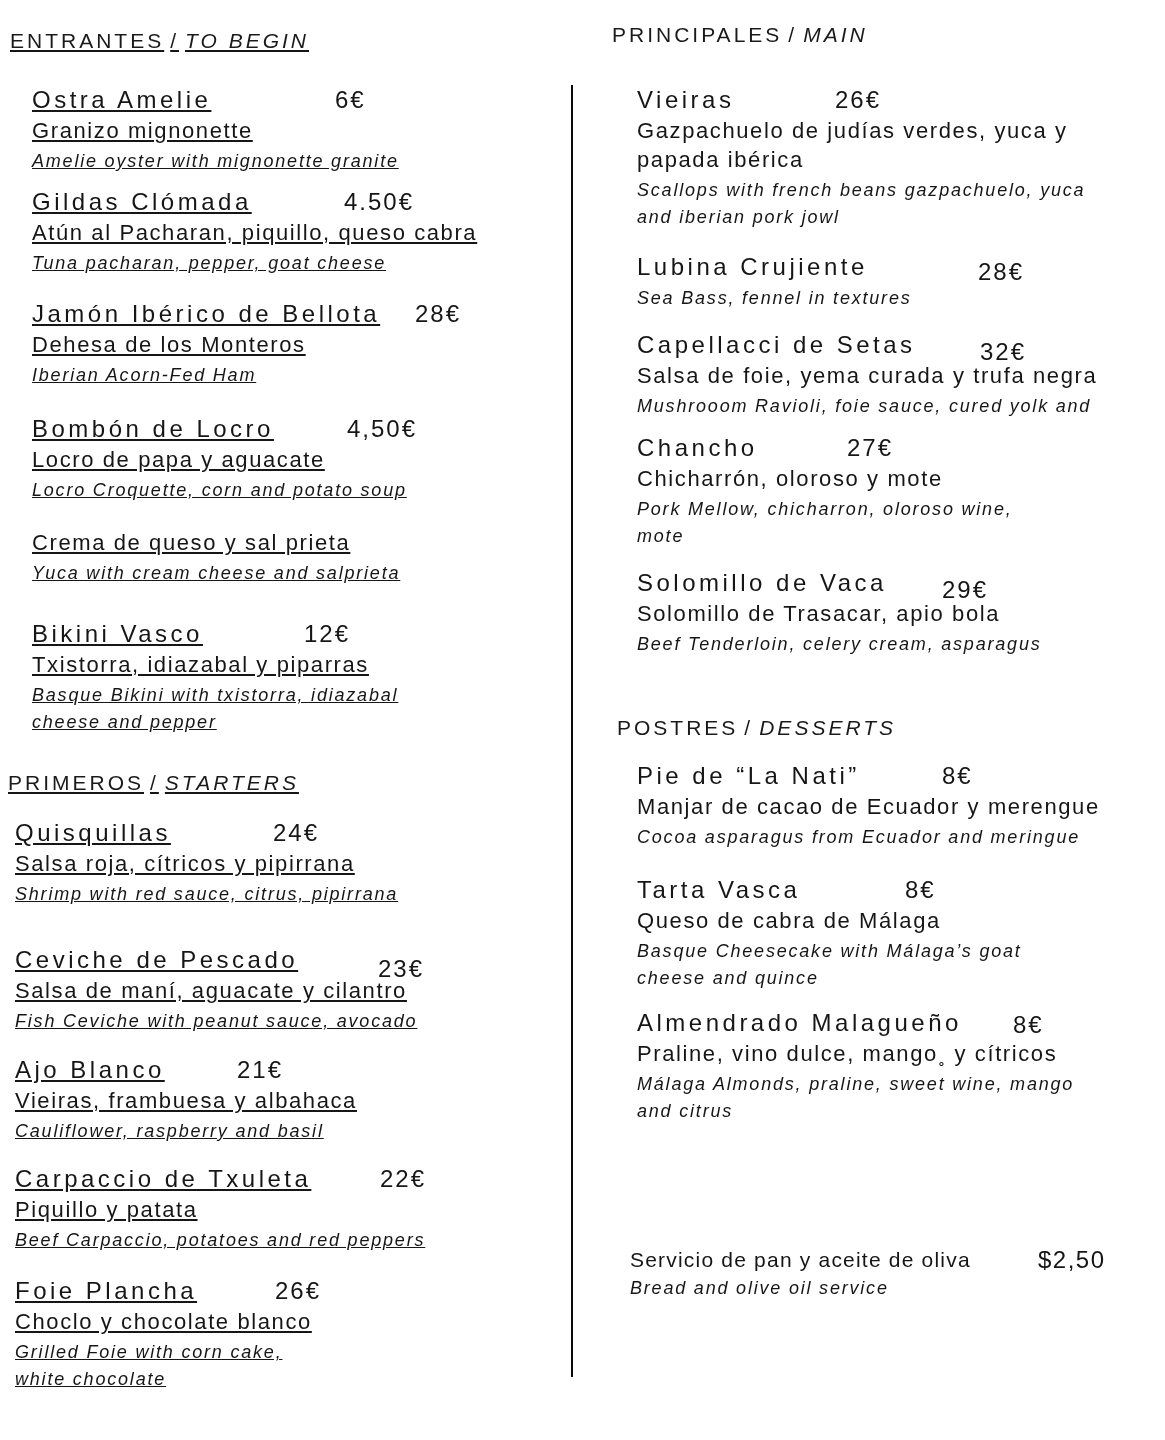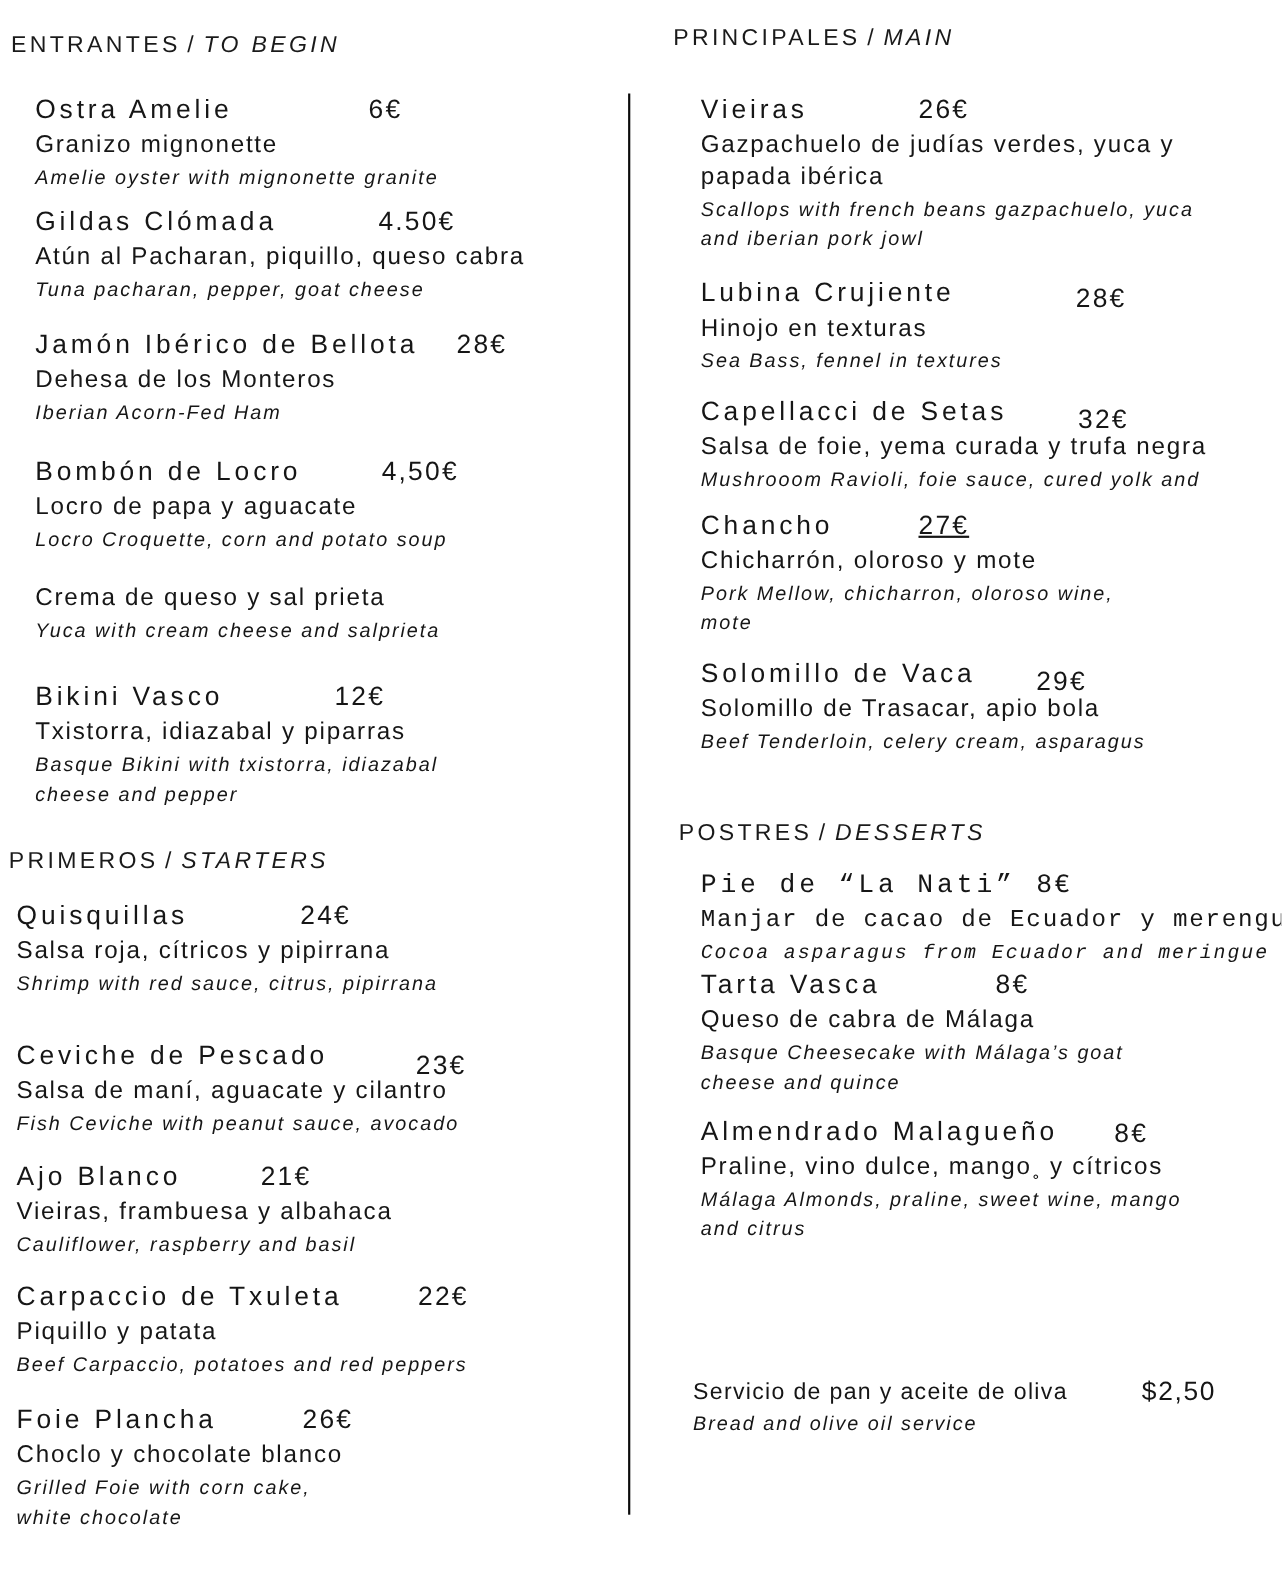--- a/index.html
+++ b/index.html
@@ -1,21 +1,21 @@
 <!DOCTYPE html>
 <html><head>
 <meta charset="utf-8">
 <title>Menu</title>
 <style>
   html,body{margin:0;padding:0;background:#ffffff;}
   .page{position:relative;width:1165px;height:1440px;background:#ffffff;overflow:hidden;
         font-family:"Liberation Sans","DejaVu Sans",sans-serif;color:#161616;}
   .divider{position:absolute;left:571px;top:85px;width:2px;height:1292px;background:#0a0a0a;}
   .col{position:absolute;top:0;}
-  .col-left{left:10px;top:28px;width:550px;}
+  .col-left{left:10px;top:28px;width:550px;text-decoration:underline;}
   .col-right{left:612px;top:22px;width:545px;}
   .shead{font-size:21px;line-height:26px;letter-spacing:3px;white-space:nowrap;color:#1a1a1a;}
   .shead .it{font-style:italic;}
   .shead .sep{margin:0 6px;}
   .item{position:relative;}
   .name-line{position:relative;font-size:24px;line-height:30px;letter-spacing:3.5px;}
   .nm{white-space:nowrap;}
   .price{position:absolute;top:0;line-height:30px;letter-spacing:2px;white-space:nowrap;}
   .es{font-size:22px;line-height:29px;letter-spacing:1.6px;margin-top:1px;}
   .en{font-size:18px;line-height:27px;letter-spacing:1.8px;font-style:italic;margin-top:3px;}
@@ -38,38 +38,38 @@
   #sec-entrantes .item:nth-child(6){margin-bottom:34px;}
   #sec-primeros .item:nth-child(1){margin-bottom:37px;}
   #sec-primeros .item:nth-child(2){margin-bottom:20px;}
   #sec-primeros .item:nth-child(3){margin-bottom:19px;}
   #sec-primeros .item:nth-child(4){margin-bottom:22px;}
   #sec-principales .item:nth-child(1){margin-bottom:21px;}
   #sec-principales .item:nth-child(2){margin-bottom:18px;}
   #sec-principales .item:nth-child(3){margin-bottom:13px;}
   #sec-principales .item:nth-child(4){margin-bottom:18px;}
   #sec-principales .item:nth-child(5){margin-bottom:57px;}
-  #sec-postres .item:nth-child(1){font-family:Liberation Mono, monospace;}
+  #sec-postres .item:nth-child(1){margin-bottom:24px;}
   #sec-postres .item:nth-child(2){margin-bottom:16px;}
   
   #sec-entrantes .item:nth-child(1) .price{left:303px;}
   #sec-entrantes .item:nth-child(2) .price{left:312px;}
   #sec-entrantes .item:nth-child(3) .price{left:383px;}
   #sec-entrantes .item:nth-child(4) .price{left:315px;}
   #sec-entrantes .item:nth-child(5) .price{left:272px;}
   #sec-entrantes .item:nth-child(6) .price{left:272px;}
   #sec-primeros .item:nth-child(1) .price{left:258px;}
   #sec-primeros .item:nth-child(2) .price{left:363px;top:9px;}
   #sec-primeros .item:nth-child(3) .price{left:222px;}
   #sec-primeros .item:nth-child(4) .price{left:365px;}
   #sec-primeros .item:nth-child(5) .price{left:260px;}
   #sec-principales .item:nth-child(1) .price{left:198px;}
   #sec-principales .item:nth-child(2) .price{left:341px;top:5px;}
   #sec-principales .item:nth-child(3) .price{left:343px;top:7px;}
-  #sec-principales .item:nth-child(4) .price{left:198px;text-decoration:underline;}
+  #sec-principales .item:nth-child(4) .price{left:210px;}
   #sec-principales .item:nth-child(5) .price{left:305px;top:7px;}
   #sec-postres .item:nth-child(1) .price{left:305px;}
   #sec-postres .item:nth-child(2) .price{left:268px;}
   #sec-postres .item:nth-child(3) .price{left:376px;top:2px;}
   
   .service{position:relative;margin-top:121px;padding-left:18px;}
   .service .name-line{font-size:21px;line-height:28px;letter-spacing:1.2px;}
   .service .price{left:408px;line-height:28px;font-size:24px;letter-spacing:1.5px;}
   .service .en{margin-top:1px;}
 </style>
@@ -231,24 +231,20 @@
               <div class="ln">Gazpachuelo de judías verdes, yuca y</div>
               <div class="ln">papada ibérica</div>
             </div>
           <div class="en">
               <div class="ln">Scallops with french beans gazpachuelo, yuca</div>
               <div class="ln">and iberian pork jowl</div>
             </div>
         </div>
         <div class="item">
           <div class="name-line"><span class="nm">Lubina Crujiente</span><span class="price">28€</span></div>
-          <div class="es">
-              <div class="ln">Hinojo en texturas</div>
-              <div class="ln"></div>
-            </div>
           <div class="en">
               <div class="ln">Sea Bass, fennel in textures</div>
               <div class="ln"></div>
             </div>
         </div>
         <div class="item">
           <div class="name-line"><span class="nm">Capellacci de Setas</span><span class="price">32€</span></div>
           <div class="es">
               <div class="ln">Salsa de foie, yema curada y trufa negra</div>
               <div class="ln"></div>

